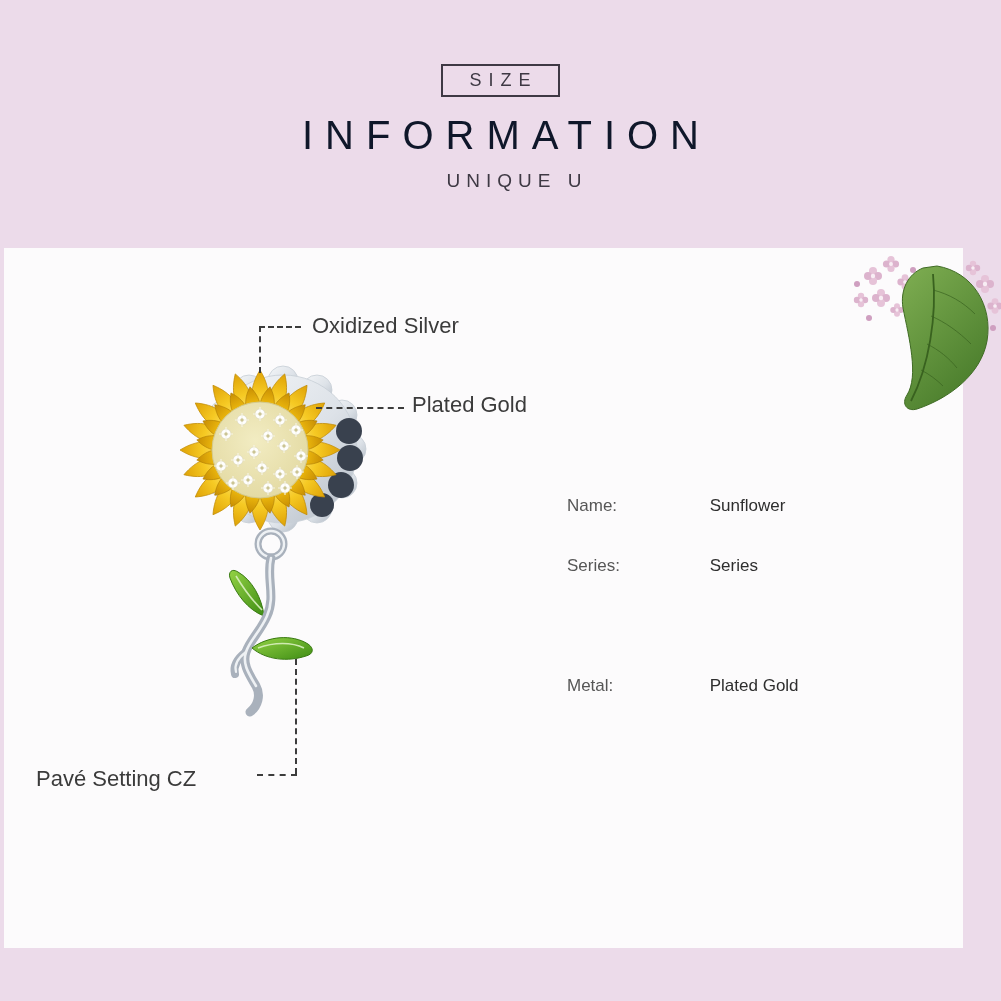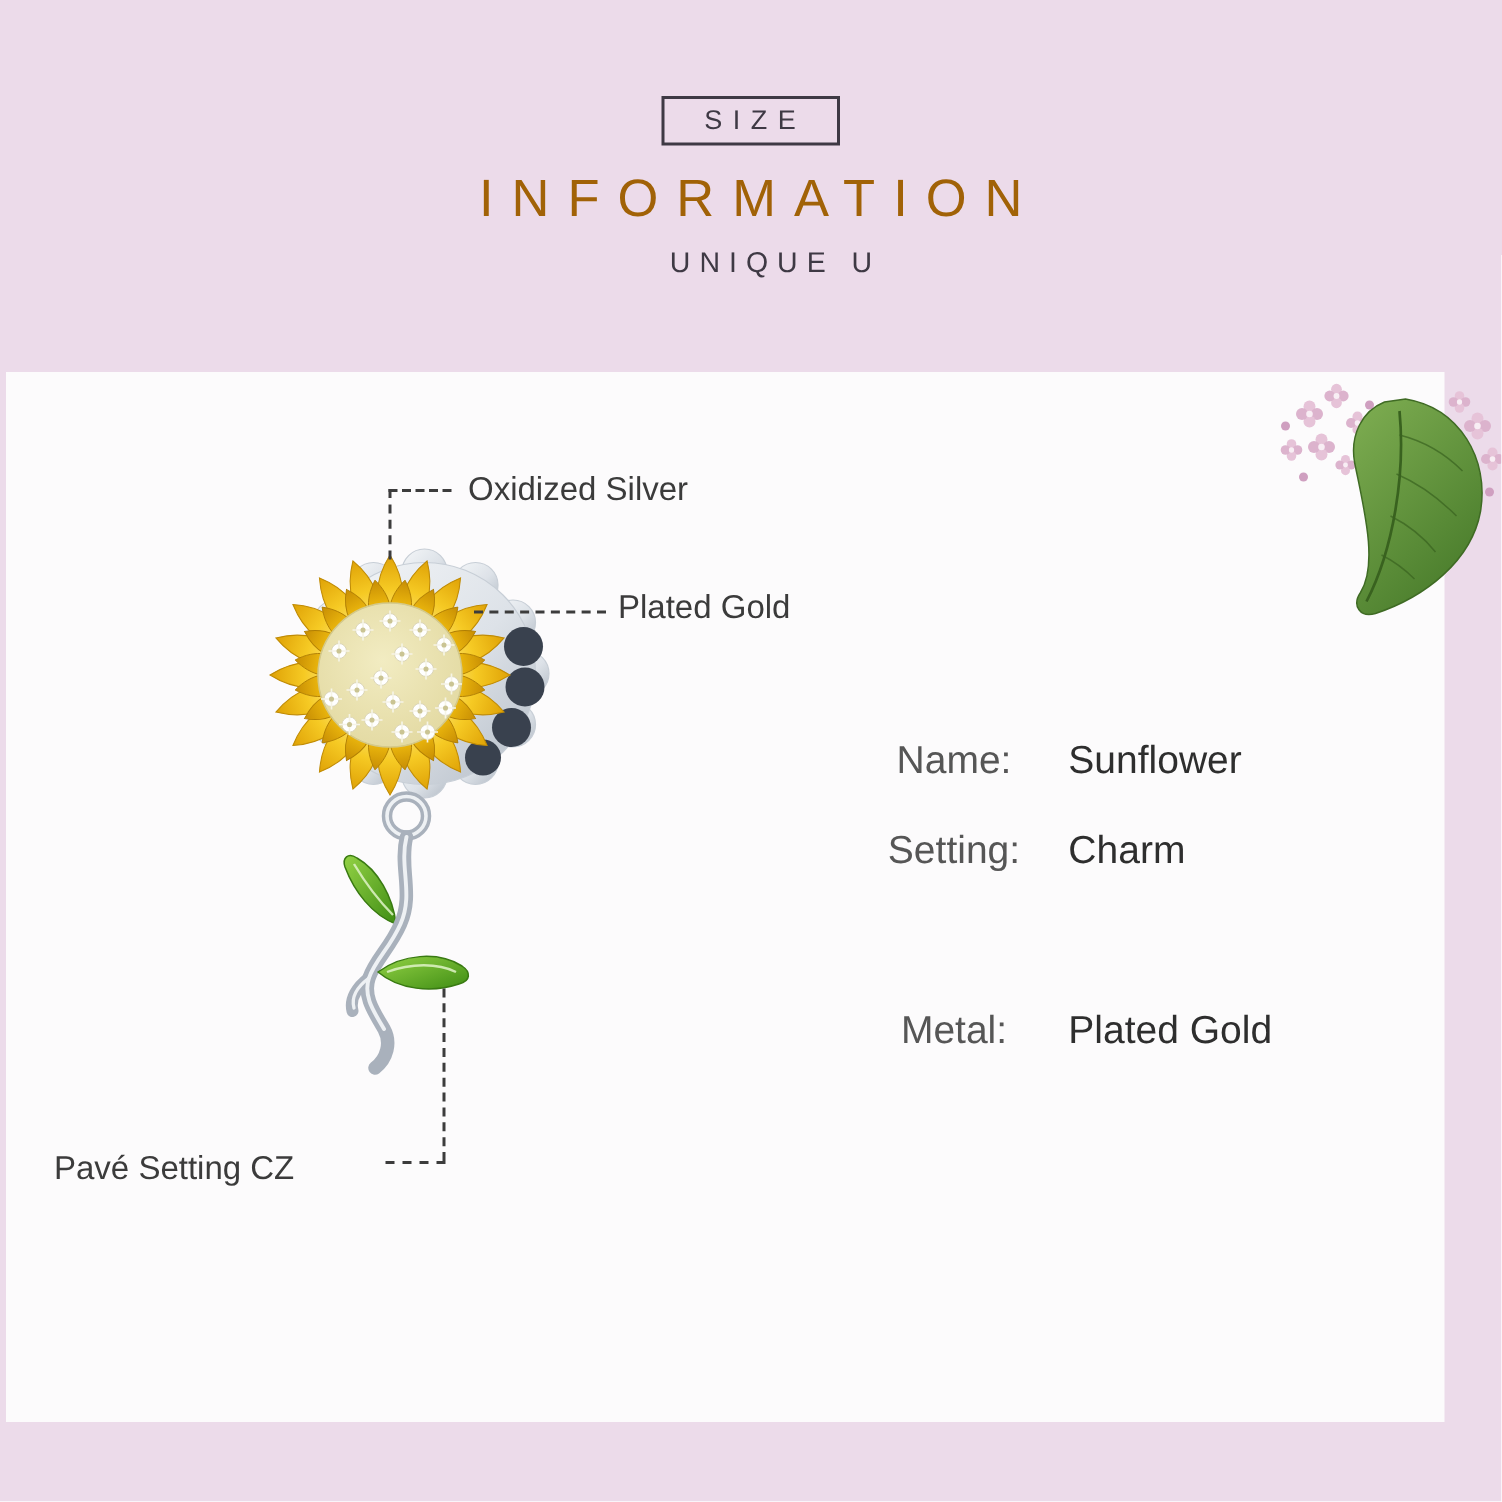--- a/index.html
+++ b/index.html
@@ -7,22 +7,22 @@
   .canvas{position:relative;width:1001px;height:1001px;background:#ecdbea;overflow:hidden;}
 
   
   .header{position:absolute;left:0;top:0;width:100%;text-align:center;}
   .size-badge{
     display:inline-block;margin-top:64px;padding:3px 20px 4px 26px;
     border:2px solid #3e3944;color:#3e3944;
     font-size:18px;letter-spacing:7px;line-height:22px;
   }
   .title{
-    margin:16px 0 0 0;font-weight:400;color:#a16207;
-    font-size:35px;letter-spacing:12px;text-indent:12px;
+    margin:16px 0 0 0;font-weight:400;color:#0f172a;
+    font-size:40px;letter-spacing:12px;text-indent:12px;
   }
   .subtitle{
     margin-top:12px;color:#3e3944;
     font-size:19px;letter-spacing:6px;text-indent:6px;padding-left:27px;
   }
 
   
   .panel{position:absolute;left:4px;top:248px;width:959px;height:700px;background:#fcfbfc;}
 
   
@@ -34,21 +34,21 @@
   
   .dash-h{position:absolute;border-top:2px dashed #3c3c3c;height:0;}
   .dash-v{position:absolute;border-left:2px dashed #3c3c3c;width:0;}
   .dl-ox-h{left:259px;top:326px;width:42px;}
   .dl-ox-v{left:259px;top:326px;height:47px;}
   .dl-gold-h{left:316px;top:407px;width:88px;}
   .dl-pave-v{left:295px;top:659px;height:115px;}
   .dl-pave-h{left:257px;top:774px;width:40px;}
 
   
-  .spec-row{position:absolute;left:567px;font-size:26px;line-height:40px;white-space:nowrap;text-align:center;}
+  .spec-row{position:absolute;left:567px;font-size:17px;line-height:40px;white-space:nowrap;}
   .spec-label{color:#565656;display:inline-block;min-width:138px;}
   .spec-value{color:#2e2e2e;}
   .spec-value2{display:block;margin-left:138px;color:#2e2e2e;}
   .r0{top:486px;} .r1{top:546px;} .r2{top:606px;} .r3{top:666px;} .r4{top:726px;}
 
   
   .charm-svg{position:absolute;left:150px;top:352px;}
   .lilac-svg{position:absolute;left:845px;top:246px;}
 </style>
 </head>
@@ -252,21 +252,21 @@
   <div class="dash-v dl-ox-v"></div>
   <div class="dash-h dl-gold-h"></div>
   <div class="dash-v dl-pave-v"></div>
   <div class="dash-h dl-pave-h"></div>
 
   <div class="spec-row r0">
     <span class="spec-label">Name:</span>
     <span class="spec-value">Sunflower</span>
   </div>
   <div class="spec-row r1">
-    <span class="spec-label">Setting:</span>
-    <span class="spec-value">Charm</span>
+    <span class="spec-label">Series:</span>
+    <span class="spec-value">Series</span>
   </div>
   <div class="spec-row r3">
     <span class="spec-label">Metal:</span>
     <span class="spec-value">Plated Gold</span>
   </div>
 
 </div>
 
 </body></html>

